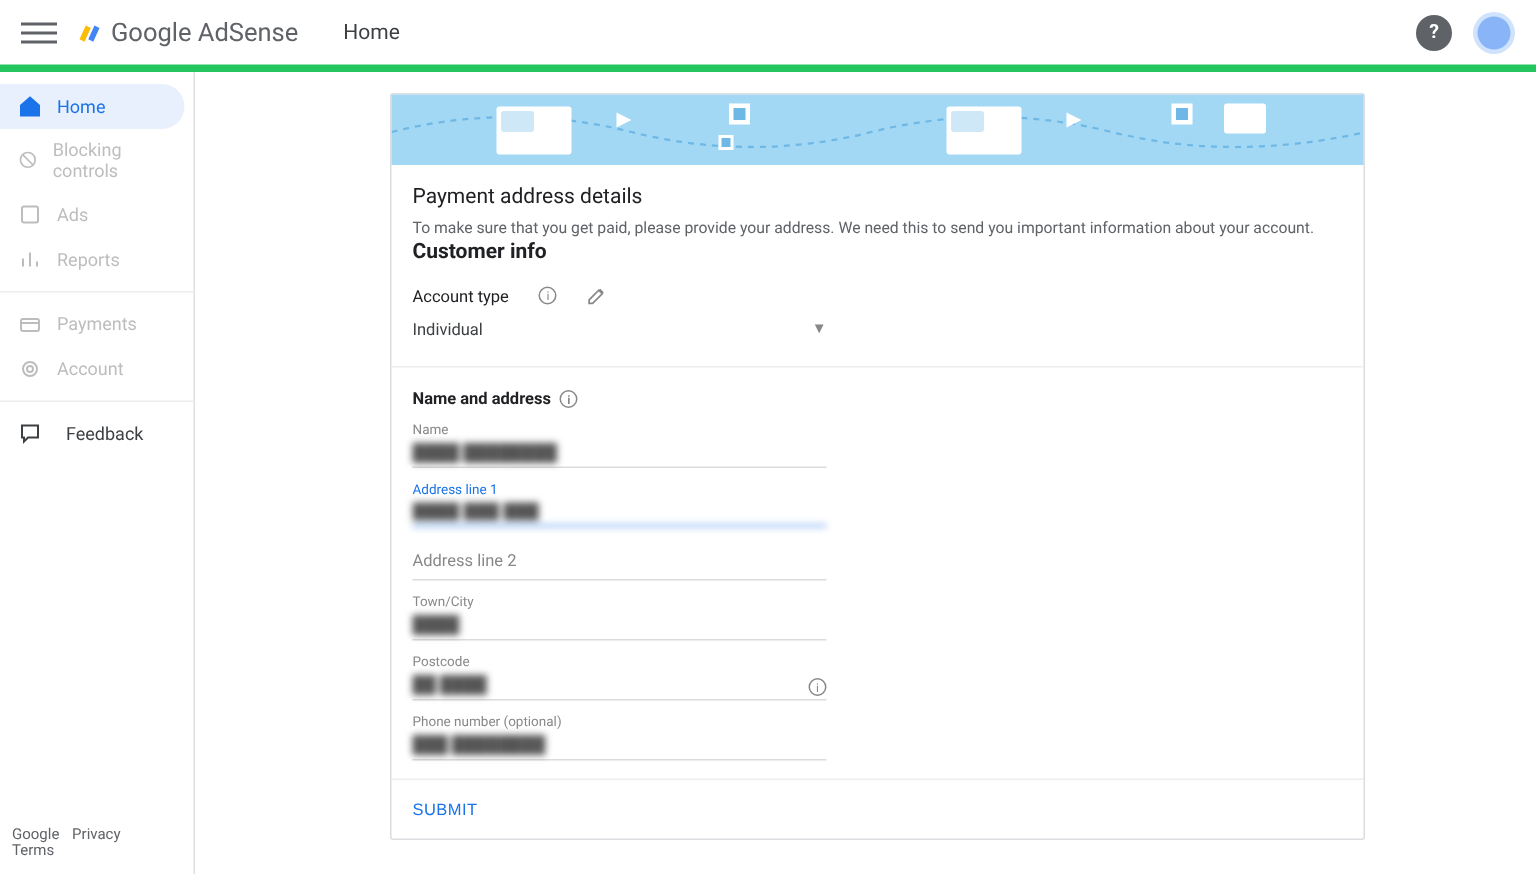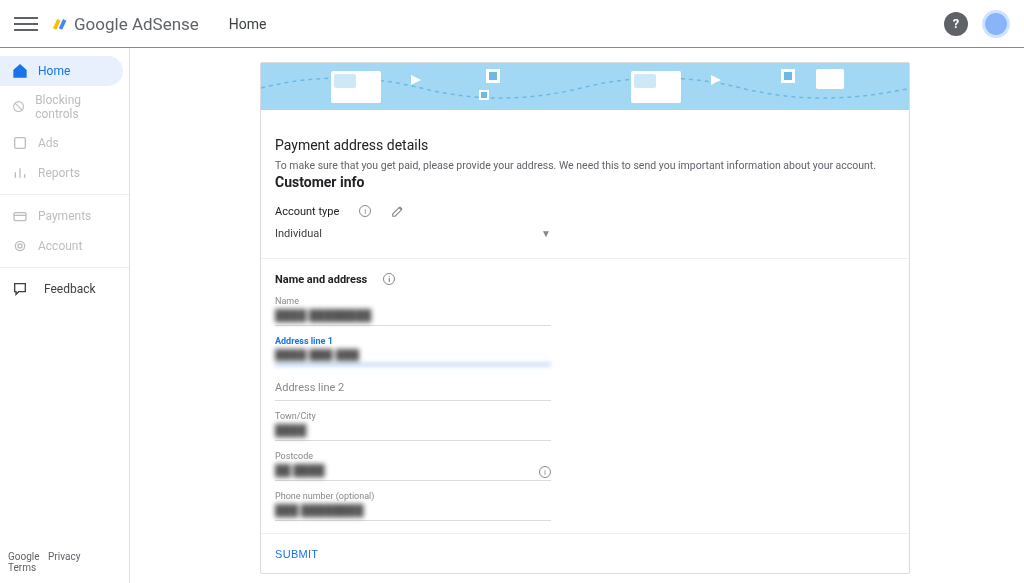--- a/index.html
+++ b/index.html
@@ -1,18 +1,18 @@
 <!DOCTYPE html>
 <html><head>
 <meta charset="utf-8">
 <style>
 * { box-sizing: border-box; margin: 0; padding: 0; }
 body { font-family: 'Roboto', Arial, sans-serif; font-size: 13px; color: #3c4043; background: #fff; }
 
-.topbar { height: 48px; display: flex; align-items: center; padding: 0 14px; border-bottom: 1px solid #22c55e; }
+.topbar { height: 48px; display: flex; align-items: center; padding: 0 14px; border-bottom: 5px solid #22c55e; }
 .menu-btn { width: 24px; height: 24px; display: flex; flex-direction: column; justify-content: center; gap: 4px; margin-right: 10px; cursor: pointer; }
 .menu-btn span { height: 2px; background: #5f6368; }
 .logo { display: flex; align-items: center; gap: 6px; margin-right: 30px; }
 .logo-mark { width: 20px; height: 20px; position: relative; }
 .logo-mark svg { width: 100%; height: 100%; }
 .logo-text { font-size: 17px; color: #5f6368; font-weight: 400; }
 .page-title { font-size: 14px; color: #3c4043; }
 .topbar-spacer { flex: 1; }
 .help-btn { width: 24px; height: 24px; border-radius: 50%; background: #5f6368; color: #fff; display: flex; align-items: center; justify-content: center; font-size: 13px; font-weight: bold; margin-right: 14px; cursor: pointer; }
 .avatar { width: 28px; height: 28px; border-radius: 50%; background: #cfe3fc; display: flex; align-items: center; justify-content: center; cursor: pointer; }
@@ -29,35 +29,35 @@
 .nav-icon svg { stroke: #bdbdbd; fill: none; }
 .sidebar-item.feedback .nav-icon svg { stroke: #3c4043; }
 .sidebar-divider { height: 1px; background: #eee; margin: 6px 0; }
 .sidebar-footer { margin-top: auto; padding: 10px 8px; font-size: 10px; color: #5f6368; }
 .sidebar-footer span { margin-right: 6px; cursor: pointer; }
 
 .main { flex: 1; overflow-y: auto; padding: 14px 20px 20px 130px; display: flex; flex-direction: column; }
 .card { background: #fff; border: 1px solid #dadce0; border-radius: 2px; width: 650px; }
 .banner { height: 47px; background: #a3d8f4; position: relative; overflow: hidden; }
 .banner svg { position: absolute; left:0; top:0; }
-.card-body { padding: 27px 14px 0; }
+.card-body { padding: 13px 14px 0; }
 .card-title { font-size: 14px; color: #202124; margin-bottom: 6px; }
 .card-sub { font-size: 10.5px; color: #5f6368; margin-bottom: 2px; }
 .section-label { font-size: 14px; font-weight: 700; color: #202124; margin-bottom: 14px; }
-.section-label2 { font-size: 11px; font-weight: 700; color: #202124; margin-bottom: 10px; display: flex; align-items:flex-start; gap:16px;}
+.section-label2 { font-size: 11px; font-weight: 700; color: #202124; margin-bottom: 10px; display: flex; align-items:flex-end; gap:6px;}
 .row-label { font-size: 11px; color: #202124; display: flex; align-items: center; gap: 20px; margin-bottom: 6px; }
 .info-icon { width: 12px; height: 12px; border: 1px solid #888; border-radius: 50%; display: inline-flex; align-items: center; justify-content: center; font-size: 8px; color: #888; }
 .edit-icon { width: 14px; height: 14px; cursor:pointer;}
 .select { width: 276px; display: flex; justify-content: space-between; align-items: center; font-size: 11px; padding: 3px 0; border-bottom: 1px solid transparent; cursor:pointer;}
 .select .caret { color: #888; font-size: 10px;}
 .divider { height: 1px; background: #eee; margin: 14px -14px; }
 
 .field { width: 276px; margin-bottom: 10px; position: relative;}
 .field-label { font-size: 9px; color: #888; }
-.field-label.focused { color: #1a73e8; font-weight: bold; }
+.field-label.focused { color: #1a73e8; }
 .field-value { font-size: 11px; color: #555; padding: 3px 0; filter: blur(2.5px); }
 .field-input { width:100%; border:none; border-bottom:1px solid #dadce0; font-size:11px; padding:3px 0; outline:none; background:transparent; color:#555;}
 .field-input.focused { border-bottom:1px solid #1a73e8;}
 .field-underline { height:1px; background:#dadce0; }
 .field-placeholder { font-size: 11px; color: #888; padding: 6px 0; border-bottom: 1px solid #dadce0;}
 .field-info-right { position:absolute; right:0; bottom:3px;}
 
 .submit-row { padding: 12px 14px; border-top: 1px solid #eee; margin-top: 12px;}
 .submit-btn { font-size: 11px; font-weight: 500; color: #1a73e8; background: none; border: none; cursor: pointer; letter-spacing: 0.3px;}
 

